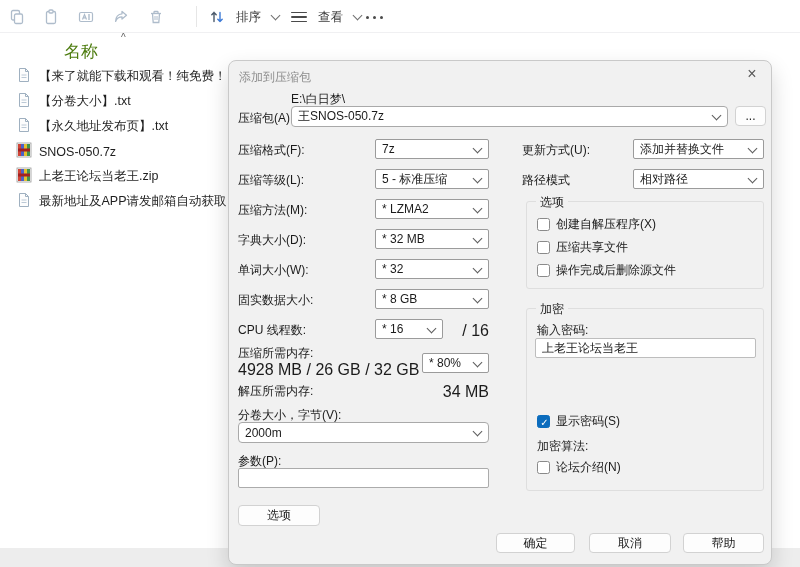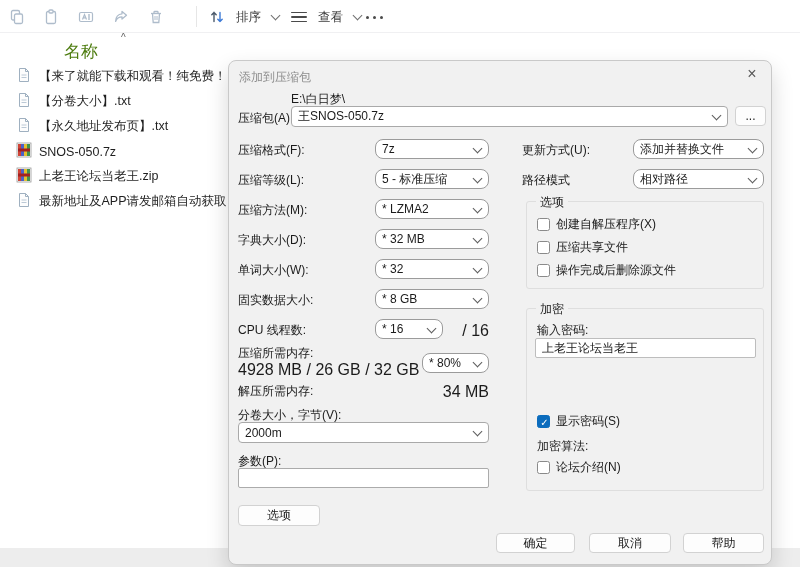--- a/index.html
+++ b/index.html
@@ -41,21 +41,21 @@
     box-shadow:0 10px 22px rgba(0,0,0,.16);
     margin-top:24px;
   }
   .dlg-title { position:absolute; left:10px; top:8px; font-size:12px; color:#8d8d8d; }
   .dlg-close { position:absolute; right:10px; top:4px; width:18px; height:18px; font-size:16px; line-height:17px; text-align:center; color:#5a5a5a; cursor:default; }
 
   .lbl { position:absolute; font-size:12px; color:#1b1b1b; white-space:nowrap; }
   .val-static { position:absolute; font-size:16px; color:#1b1b1b; white-space:nowrap; }
 
   .combo {
-    position:absolute; height:20px; background:#fff; border:1px solid #9b9b9b; border-radius:8px;
+    position:absolute; height:20px; background:#fff; border:1px solid #9b9b9b; border-radius:2px;
     display:flex; align-items:center; padding:0 18px 0 6px; font-size:12px; white-space:nowrap; overflow:hidden;
   }
   .combo::after {
     content:""; position:absolute; right:7px; top:5px; width:6px; height:6px;
     border-right:1.3px solid #5c5c5c; border-bottom:1.3px solid #5c5c5c; transform:rotate(45deg);
   }
   .combo.big { border-radius:4px; height:21px; border-color:#a9a9a9; }
 
   .tinput {
     position:absolute; height:20px; background:#fff; border:1px solid #ababab; border-radius:2px;

